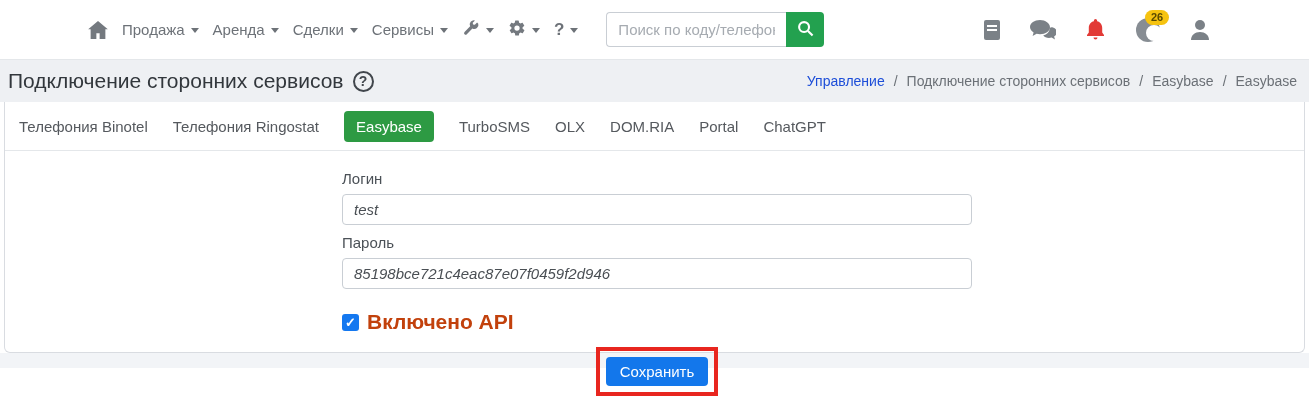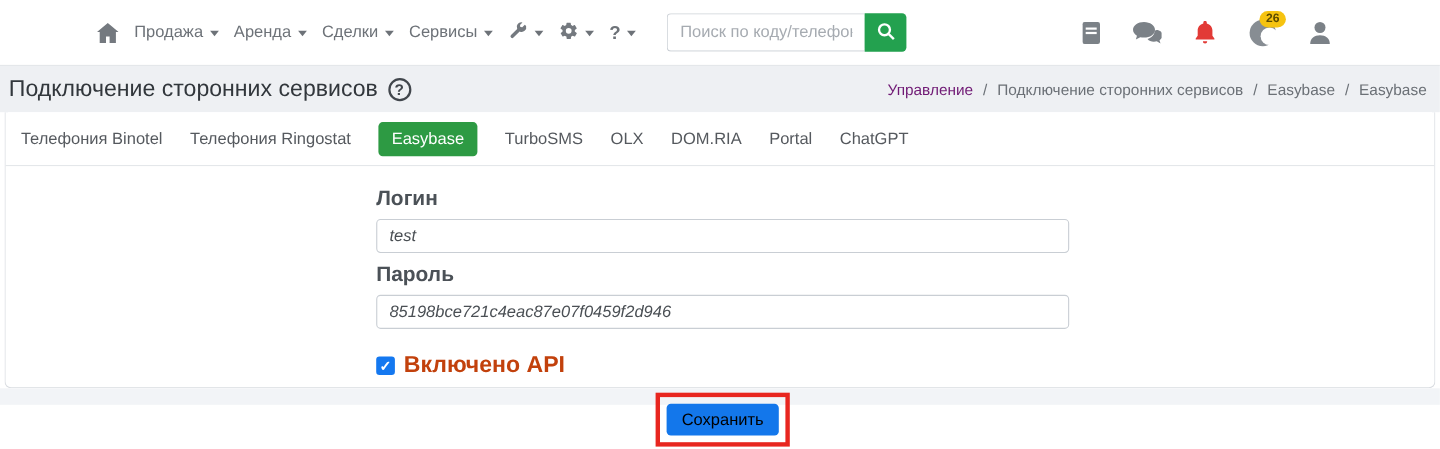--- a/index.html
+++ b/index.html
@@ -66,59 +66,59 @@
   .page-title {
     margin:0; font-size:21px; font-weight:500; color:#32373c;
     display:flex; align-items:center; gap:9px;
   }
   .help-circle {
     width:21px; height:21px; border:2px solid #41464c; border-radius:50%;
     display:flex; align-items:center; justify-content:center;
     font-size:14px; font-weight:bold; color:#41464c; cursor:pointer;
   }
   .breadcrumb { font-size:14px; color:#6b7076; display:flex; align-items:center; gap:9px; white-space:nowrap; }
-  .breadcrumb a { color:#701a75; text-decoration:none; cursor:pointer; }
+  .breadcrumb a { color:#1d4ed8; text-decoration:none; cursor:pointer; }
 
   
   .card {
     margin:0 4px; background:#fff; border:1px solid #d9dce1; border-top:none;
     border-radius:0 0 6px 6px; height:251px;
   }
   .tabs {
     display:flex; align-items:center; gap:25px; padding:0 14px;
     height:49px; border-bottom:1px solid #e4e7ea;
   }
   .tab { font-size:15px; color:#55595e; cursor:pointer; white-space:nowrap; }
   .tab.active {
     background:#2d9a43; color:#fff; padding:7px 12px; border-radius:4px;
   }
 
   
   .form { margin-left:337px; width:630px; padding-top:10px; }
-  .field-label { font-size:19px; font-weight:bold; color:#4b5157; margin:9px 0 7px; }
+  .field-label { font-size:15px; font-weight:normal; color:#4b5157; margin:9px 0 7px; }
   .text-input {
     width:100%; height:31px; border:1px solid #c9ced4; border-radius:4px;
     padding:0 11px; font-size:15px; color:#4a4f54;
     font-family:"Liberation Sans",sans-serif; background:#fff;font-style:italic;
   }
   .checkbox-row { margin-top:21px; display:flex; align-items:center; gap:8px; }
   .checkbox {
     width:17px; height:17px; background:#1478f0; border-radius:3px;
     position:relative; cursor:pointer; flex:0 0 auto;
   }
   .checkbox::after {
     content:"✓"; position:absolute; top:0px; left:3px;
     color:#fff; font-size:13px; font-weight:bold; line-height:17px;
   }
   .checkbox-label { color:#c2410c; font-weight:bold; font-size:21px; }
 
   .save-row { display:flex; justify-content:center; margin-top:13px; }
   .annotation-box { border:4px solid #e8261f; padding:6px; }
   .save-btn {
-    background:#1377eb; color:#000000; border:none; border-radius:4px;
+    background:#1377eb; color:#ffffff; border:none; border-radius:4px;
     font-size:15px; padding:6px 14px; cursor:pointer;
     font-family:"Liberation Sans",sans-serif;
   }
 
   .page-footer { height:15px; background:#f2f4f7; }
 </style>
 </head>
 <body>
 
 <header class="topbar">

